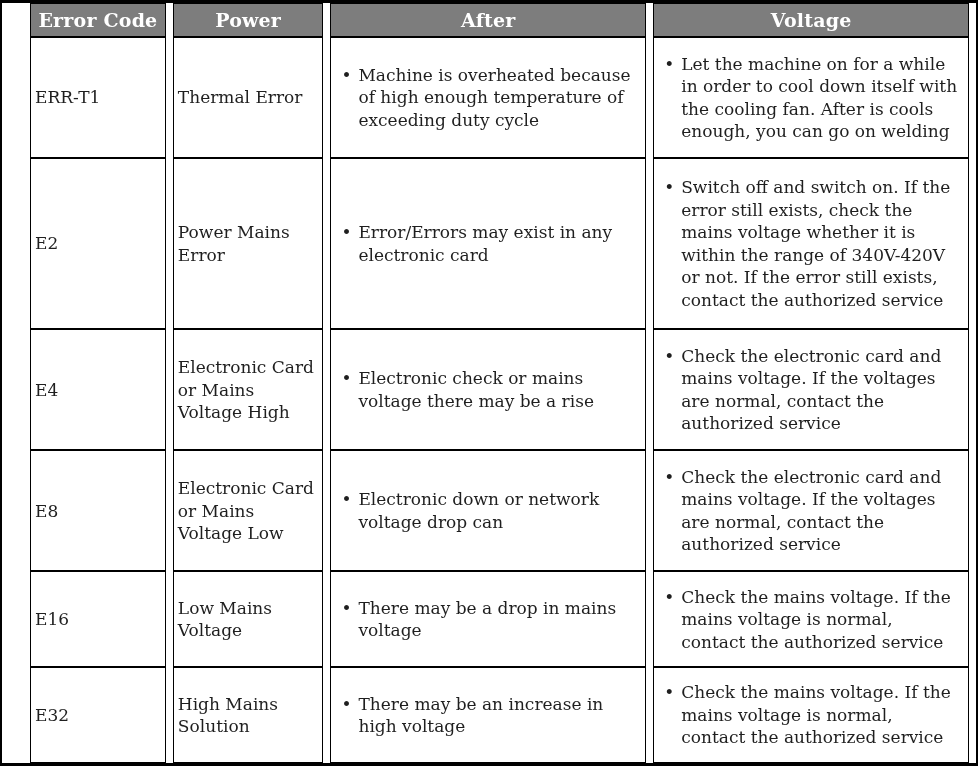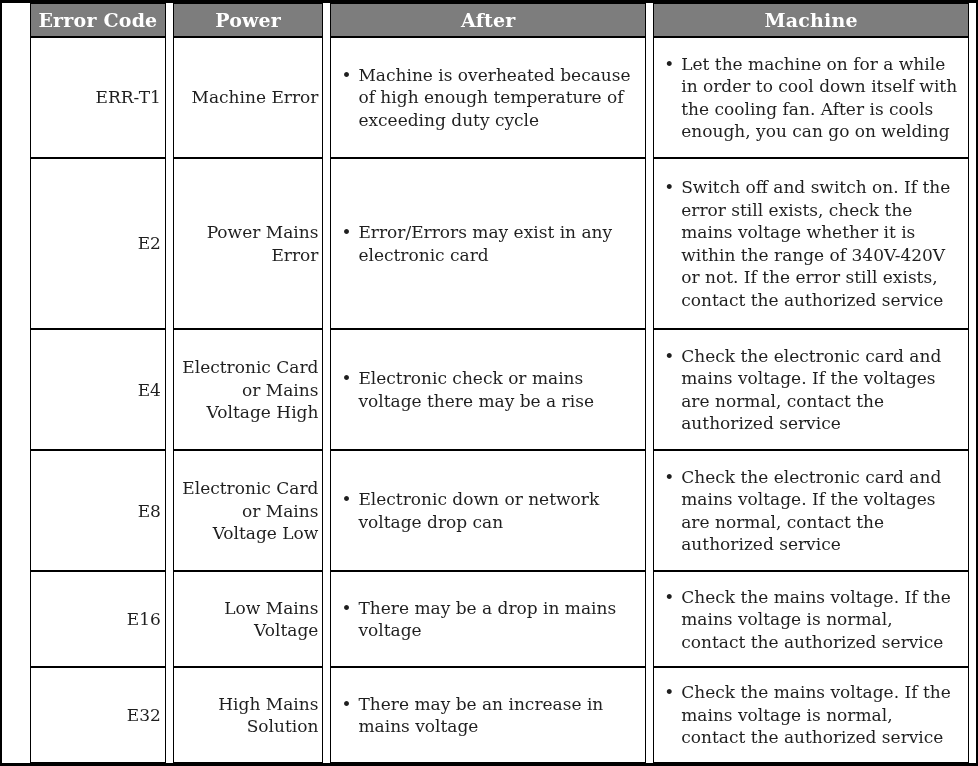--- a/index.html
+++ b/index.html
@@ -57,21 +57,21 @@
   }
   td {
     color: var(--body-text);
     font-size: 17px;
     line-height: 1.32;
     padding: 8px 10px;
     vertical-align: middle;
     background: #ffffff;
   }
   td.center {
-    text-align: right;
+    text-align: left;
     padding: 8px 4px;
   }
   tbody tr:nth-child(1) td { height: 100px; }
   tbody tr:nth-child(2) td { height: 150px; }
   tbody tr:nth-child(3) td { height: 100px; }
   tbody tr:nth-child(4) td { height: 100px; }
   tbody tr:nth-child(5) td { height: 78px; }
   tbody tr:nth-child(6) td { height: 78px; }
 
   .bullet-item {
@@ -97,27 +97,27 @@
         <col class="c-code">
           <col class="c-error">
           <col class="c-reason">
           <col class="c-sol">
       </colgroup>
       <thead>
         <tr>
           <th>Error Code</th>
           <th>Power</th>
           <th>After</th>
-          <th>Machine</th>
+          <th>Voltage</th>
         </tr>
       </thead>
       <tbody>
         <tr>
           <td class="center">ERR-T1</td>
-          <td class="center">Machine Error</td>
+          <td class="center">Thermal Error</td>
           <td>
             <div class="bullet-item">
               <span class="bullet-dot">•</span>
               <span class="bullet-text">Machine is overheated because of high enough temperature of exceeding duty cycle</span>
             </div>
           </td>
           <td>
             <div class="bullet-item">
               <span class="bullet-dot">•</span>
               <span class="bullet-text">Let the machine on for a while in order to cool down itself with the cooling fan. After is cools enough, you can go on welding</span>
@@ -187,21 +187,21 @@
               <span class="bullet-text">Check the mains voltage. If the mains voltage is normal, contact the authorized service</span>
             </div>
           </td>
         </tr>
         <tr>
           <td class="center">E32</td>
           <td class="center">High Mains Solution</td>
           <td>
             <div class="bullet-item">
               <span class="bullet-dot">•</span>
-              <span class="bullet-text">There may be an increase in mains voltage</span>
+              <span class="bullet-text">There may be an increase in high voltage</span>
             </div>
           </td>
           <td>
             <div class="bullet-item">
               <span class="bullet-dot">•</span>
               <span class="bullet-text">Check the mains voltage. If the mains voltage is normal, contact the authorized service</span>
             </div>
           </td>
         </tr>
       </tbody>

